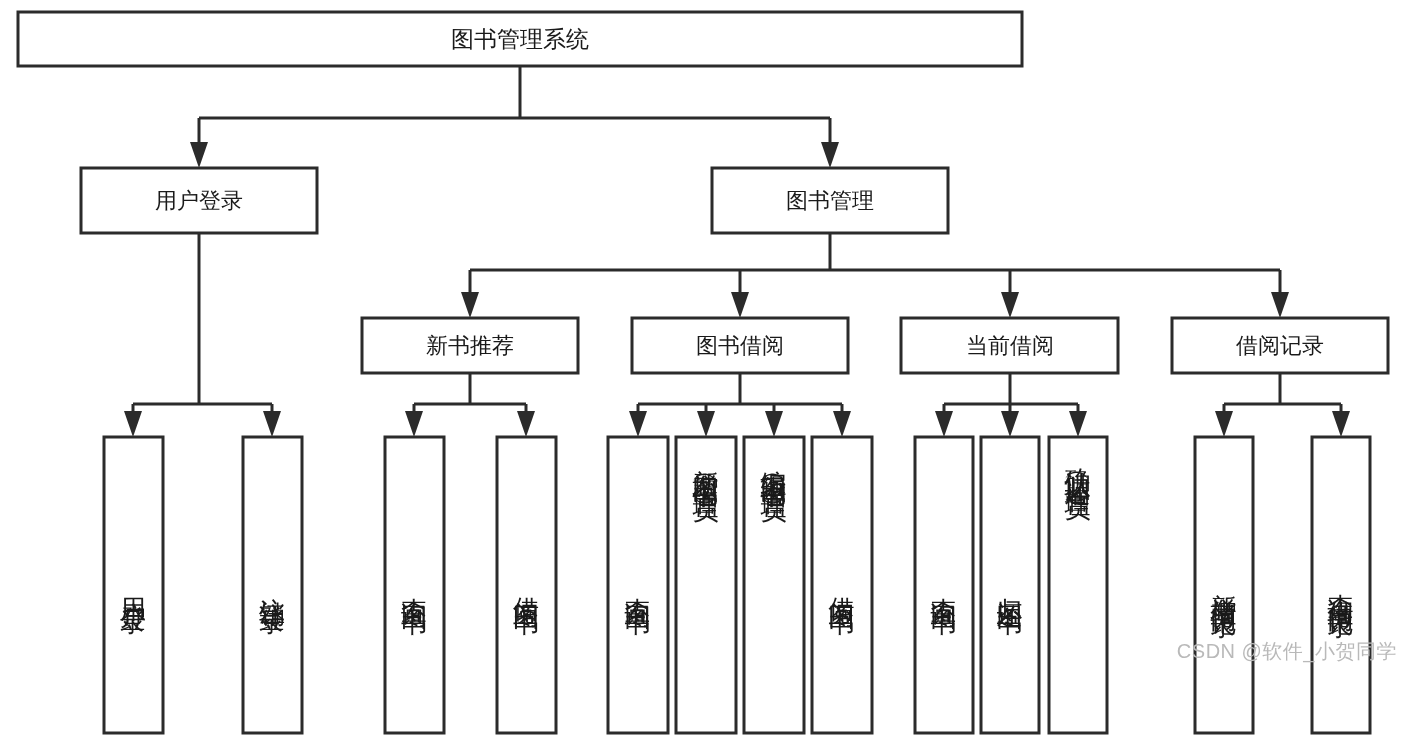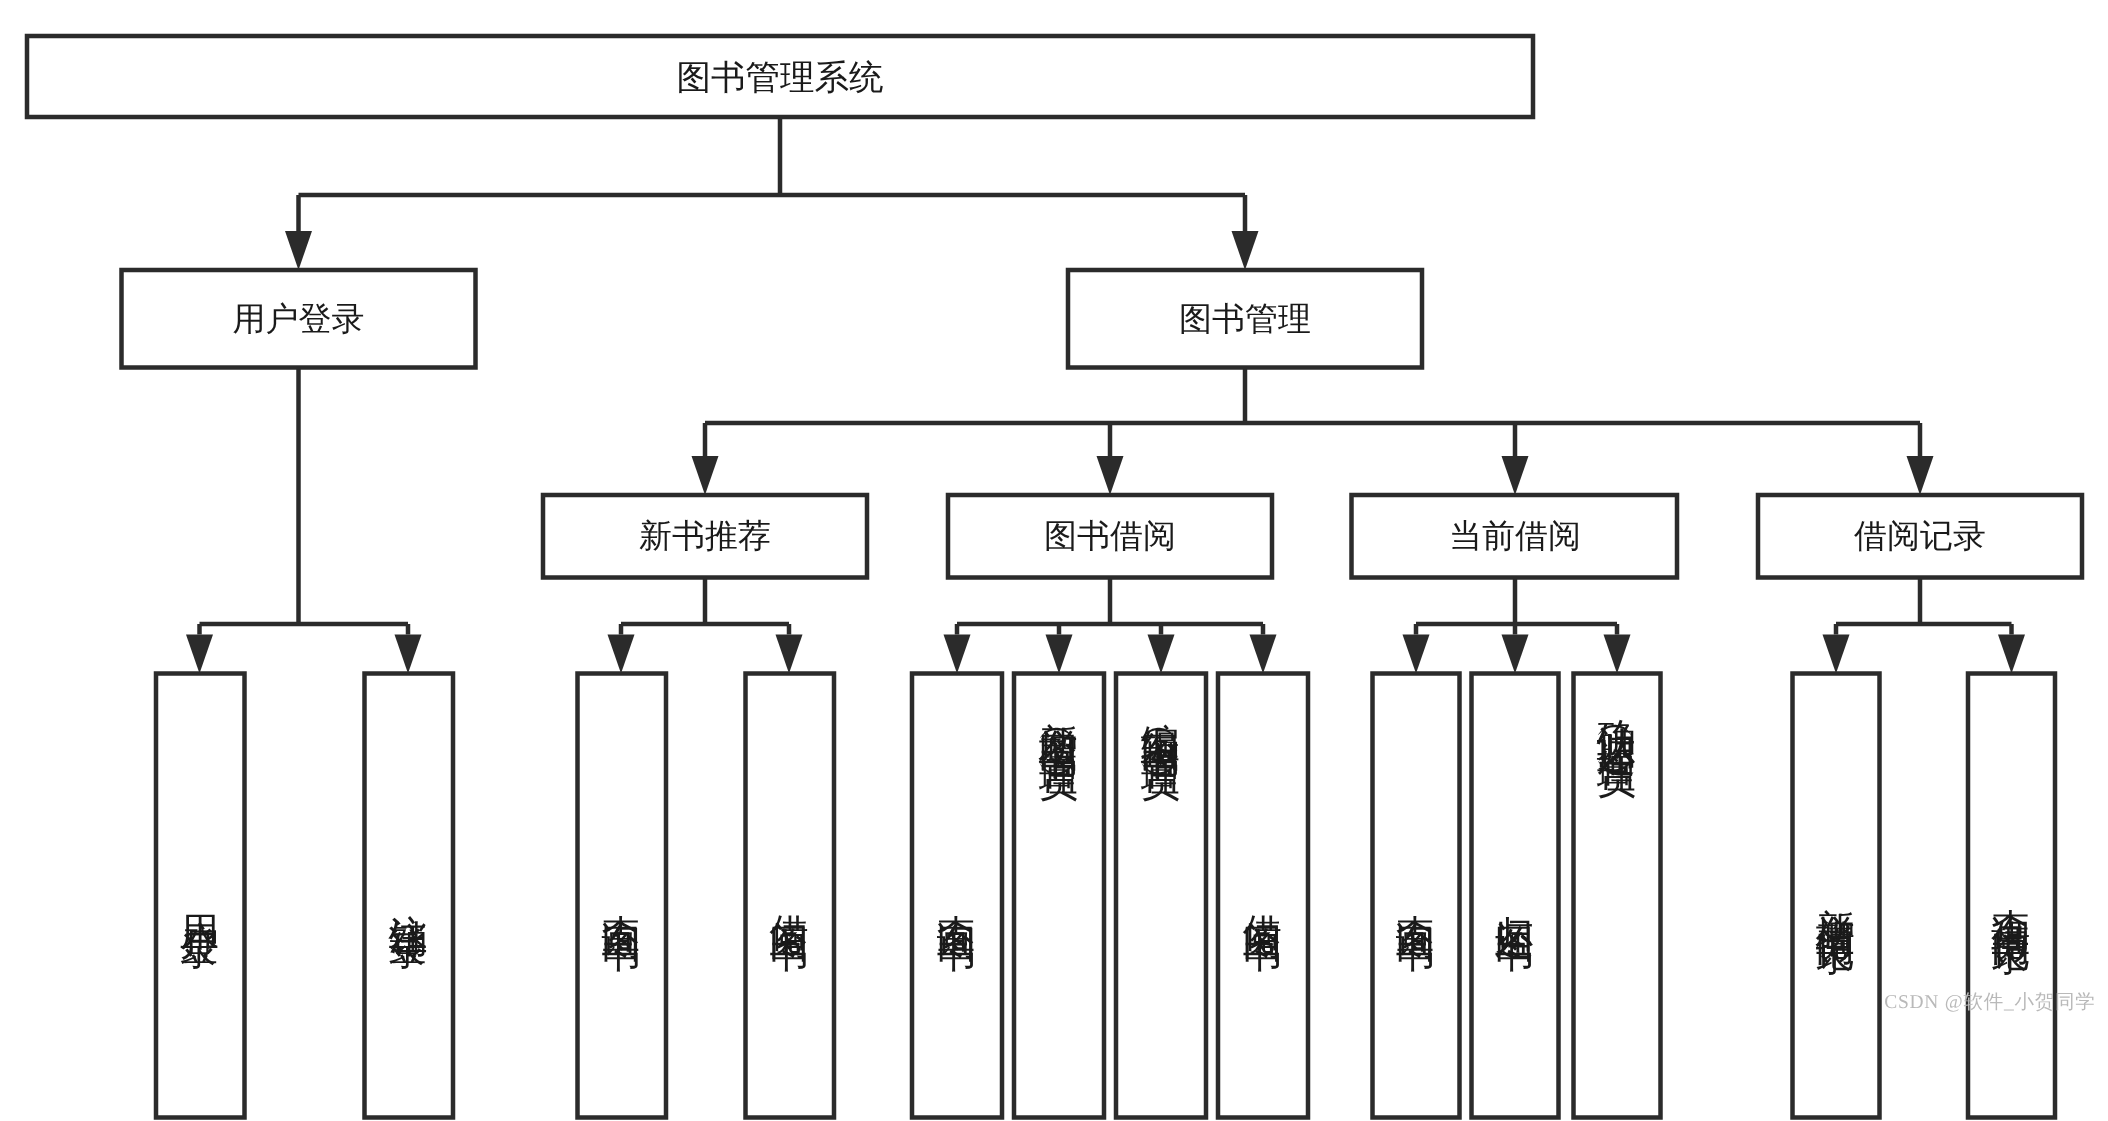--- a/index.html
+++ b/index.html
@@ -2,21 +2,21 @@
 <html><head>
 <meta charset="utf-8">
 <title>图书管理系统 功能结构图</title>
 <style>
   html,body{margin:0;padding:0;background:#ffffff;}
   body{
     width:1405px;height:747px;overflow:hidden;
     font-family:"Liberation Sans","DejaVu Sans",sans-serif;
     color:#1a1a1a;
   }
-  #diagram{position:relative;width:1405px;height:671px;background:#fff;margin-top:12px;}
+  #diagram{position:relative;width:1405px;height:671px;background:#fff;}
   svg#tree{position:absolute;left:0;top:0;width:1405px;height:747px;}
 
   .node-rect{fill:#ffffff;stroke:#2b2b2b;stroke-width:3;}
   .edge{stroke:#2b2b2b;stroke-width:3;fill:none;stroke-linecap:butt;}
   .arrow-head{fill:#2b2b2b;stroke:none;}
 
   .node-label{
     font-family:"Liberation Sans","DejaVu Sans",sans-serif;
     fill:#1a1a1a;
     text-anchor:middle;
@@ -38,25 +38,25 @@
     color:#1a1a1a;
     display:flex;
     align-items:center;
     justify-content:center;
     white-space:nowrap;
     pointer-events:none;
   }
   .watermark{
     position:absolute;
     right:8px;bottom:6px;
-    font-size:13px;
+    font-size:20px;
     color:#b9b9b9;
     letter-spacing:0.5px;
     white-space:nowrap;
-    font-family:Liberation Serif, serif;
+    font-family:Liberation Sans, sans-serif;
   }
 </style>
 </head>
 <body>
 
 <div id="diagram">
 
   <svg id="tree" viewBox="0 0 1405 747">
     <defs>
 

